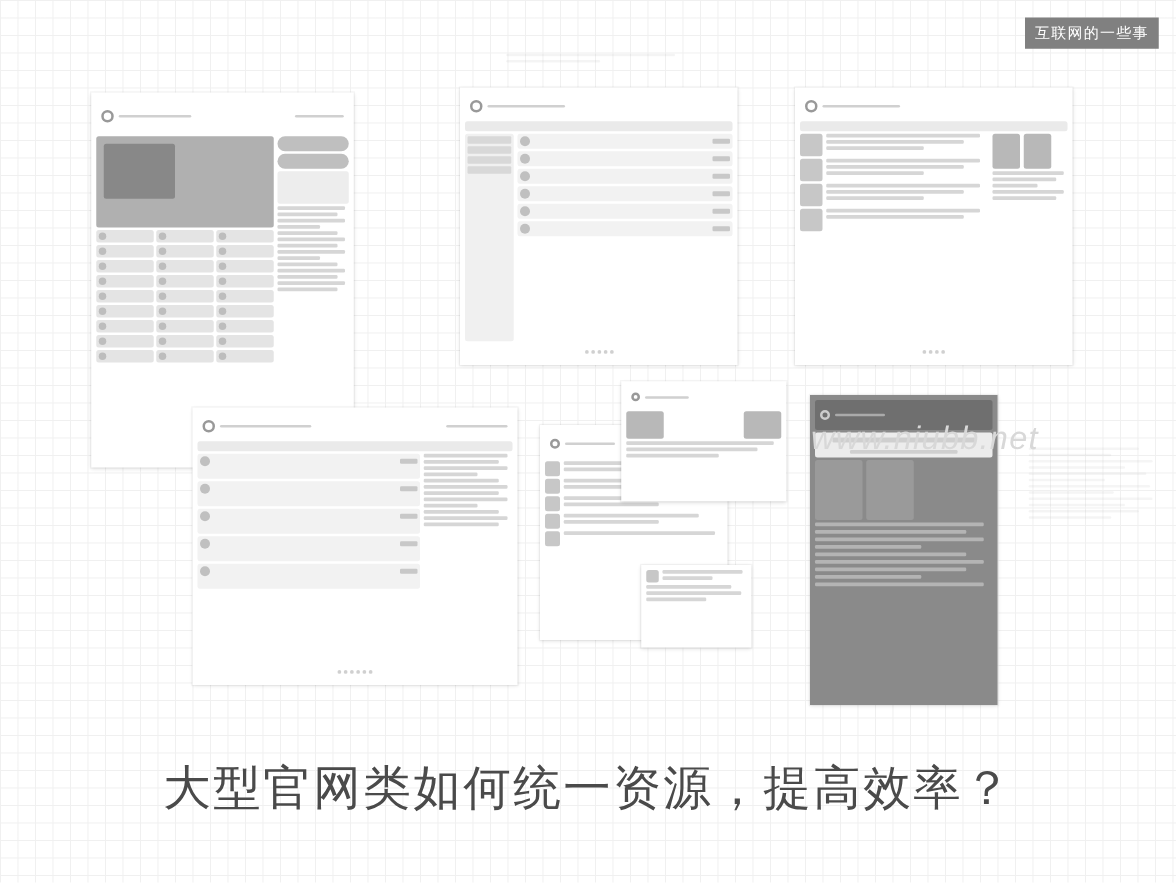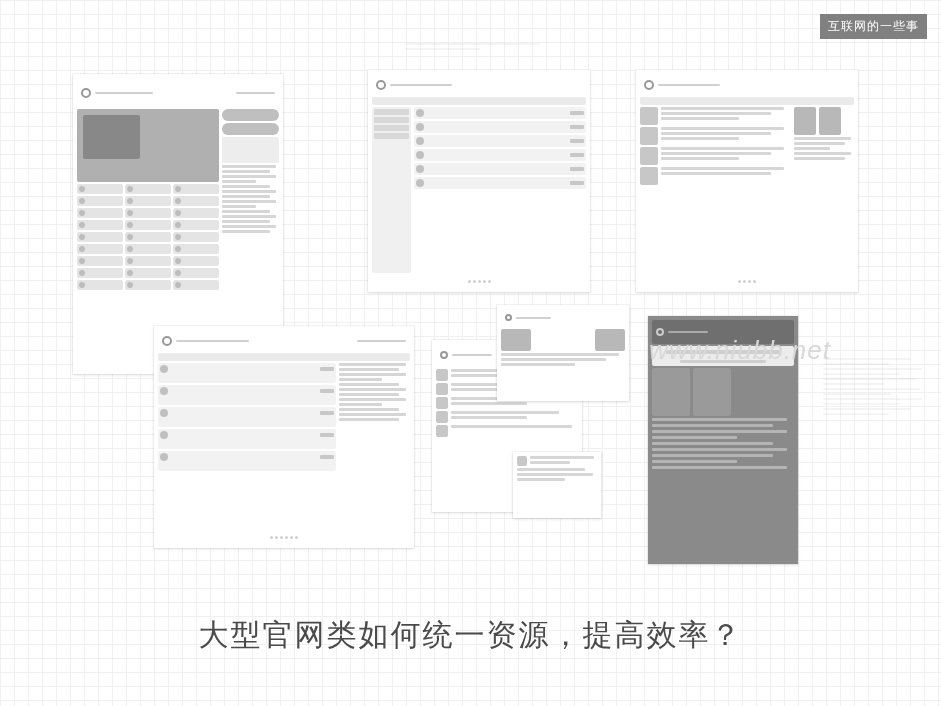--- a/index.html
+++ b/index.html
@@ -38,21 +38,21 @@
     z-index: 2;
     pointer-events: none;
   }
 
   .headline {
     position: absolute;
     bottom: 50px;
     left: 0;
     right: 0;
     text-align: center;
-    font-size: 30px;
+    font-size: 38px;
     color: #4a4a4a;
     font-weight: 300;
     letter-spacing: 2px;
   }
 
   
   .mock {
     position: absolute;
     background: #ffffff;
     box-shadow: 0 1px 3px rgba(0,0,0,0.12), 0 0 0 1px rgba(0,0,0,0.04);

